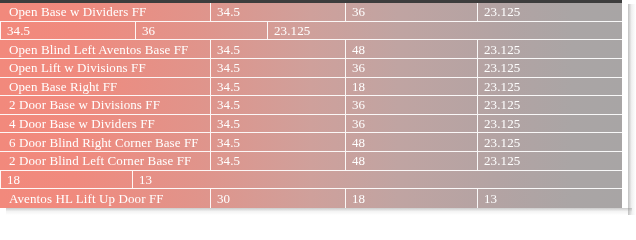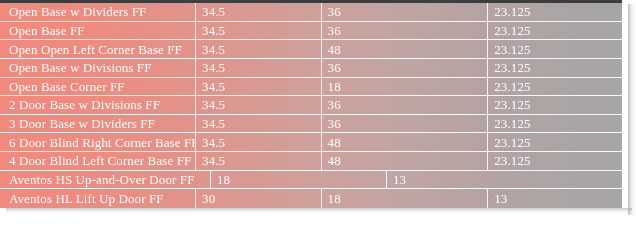--- a/index.html
+++ b/index.html
@@ -98,21 +98,21 @@
     letter-spacing: 0.1px;
     white-space: nowrap;
     overflow: hidden;
     padding-left: 6px;
     font-family: Liberation Serif, serif;
   }
 
   .col-name  { width: 210px; padding-left: 9px; }
   .col-a     { width: 135px; border-left: 1.5px solid rgba(255,255,255,0.92); }
   .col-b     { width: 132px; border-left: 1.5px solid rgba(255,255,255,0.92); }
-  .col-c     { width: 145px; border-left: 1.5px solid rgba(255,255,255,0.92); margin-left: 44px; }
+  .col-c     { width: 145px; border-left: 1.5px solid rgba(255,255,255,0.92); }
 
   
   #right-gap {
     position: absolute;
     left: 622px;
     top: 0px;
     width: 6px;
     height: 212px;
     background: #ffffff;
   }
@@ -127,77 +127,75 @@
   <div id="grid">
 
     <div class="row">
       <div class="cell col-name">Open Base w Dividers FF</div>
       <div class="cell col-a">34.5</div>
       <div class="cell col-b">36</div>
       <div class="cell col-c">23.125</div>
     </div>
 
     <div class="row">
-      <div class="cell col-name">Open Base FF</div>
-      <div class="cell col-a">34.5</div>
-      <div class="cell col-b">36</div>
-      <div class="cell col-c">23.125</div>
-    </div>
-
-    <div class="row">
-      <div class="cell col-name">Open Open Left Corner Base FF</div>
+      <div class="cell col-a">34.5</div>
+      <div class="cell col-b">36</div>
+      <div class="cell col-c">23.125</div>
+    </div>
+
+    <div class="row">
+      <div class="cell col-name">Open Blind Left Aventos Base FF</div>
       <div class="cell col-a">34.5</div>
       <div class="cell col-b">48</div>
       <div class="cell col-c">23.125</div>
     </div>
 
     <div class="row">
-      <div class="cell col-name">Open Base w Divisions FF</div>
-      <div class="cell col-a">34.5</div>
-      <div class="cell col-b">36</div>
-      <div class="cell col-c">23.125</div>
-    </div>
-
-    <div class="row">
-      <div class="cell col-name">Open Base Corner FF</div>
+      <div class="cell col-name">Open Lift w Divisions FF</div>
+      <div class="cell col-a">34.5</div>
+      <div class="cell col-b">36</div>
+      <div class="cell col-c">23.125</div>
+    </div>
+
+    <div class="row">
+      <div class="cell col-name">Open Base Right FF</div>
       <div class="cell col-a">34.5</div>
       <div class="cell col-b">18</div>
       <div class="cell col-c">23.125</div>
     </div>
 
     <div class="row">
       <div class="cell col-name">2 Door Base w Divisions FF</div>
       <div class="cell col-a">34.5</div>
       <div class="cell col-b">36</div>
       <div class="cell col-c">23.125</div>
     </div>
 
     <div class="row">
-      <div class="cell col-name">3 Door Base w Dividers FF</div>
+      <div class="cell col-name">4 Door Base w Dividers FF</div>
       <div class="cell col-a">34.5</div>
       <div class="cell col-b">36</div>
       <div class="cell col-c">23.125</div>
     </div>
 
     <div class="row">
       <div class="cell col-name">6 Door Blind Right Corner Base FF</div>
       <div class="cell col-a">34.5</div>
       <div class="cell col-b">48</div>
       <div class="cell col-c">23.125</div>
     </div>
 
     <div class="row">
-      <div class="cell col-name">4 Door Blind Left Corner Base FF</div>
+      <div class="cell col-name">2 Door Blind Left Corner Base FF</div>
       <div class="cell col-a">34.5</div>
       <div class="cell col-b">48</div>
       <div class="cell col-c">23.125</div>
     </div>
 
     <div class="row">
-      <div class="cell col-name">Aventos HS Up-and-Over Door FF</div>
       <div class="cell col-b">18</div>
       <div class="cell col-c">13</div>
     </div>
 
     <div class="row">
       <div class="cell col-name">Aventos HL Lift Up Door FF</div>
       <div class="cell col-a">30</div>
       <div class="cell col-b">18</div>
       <div class="cell col-c">13</div>
     </div>

